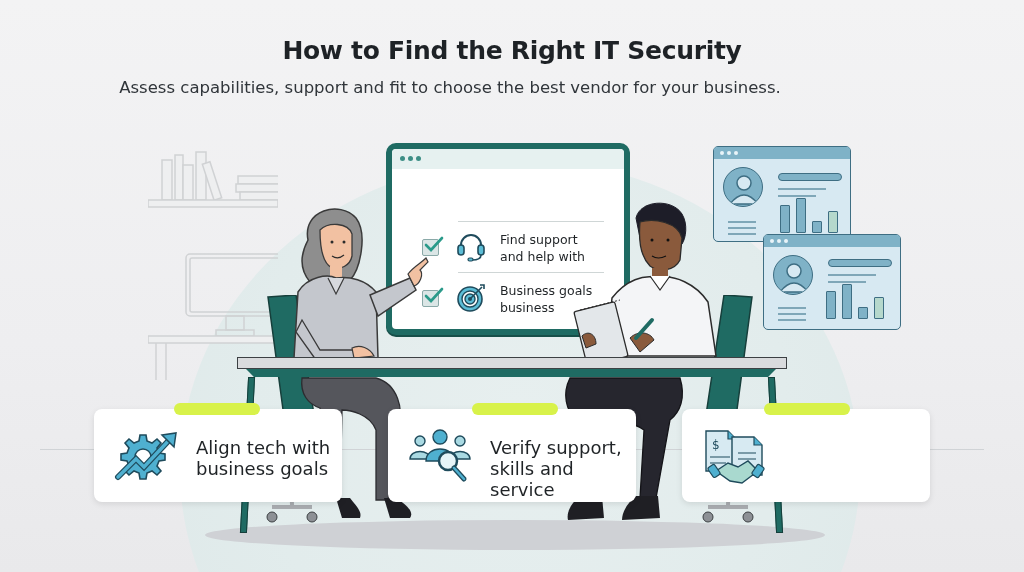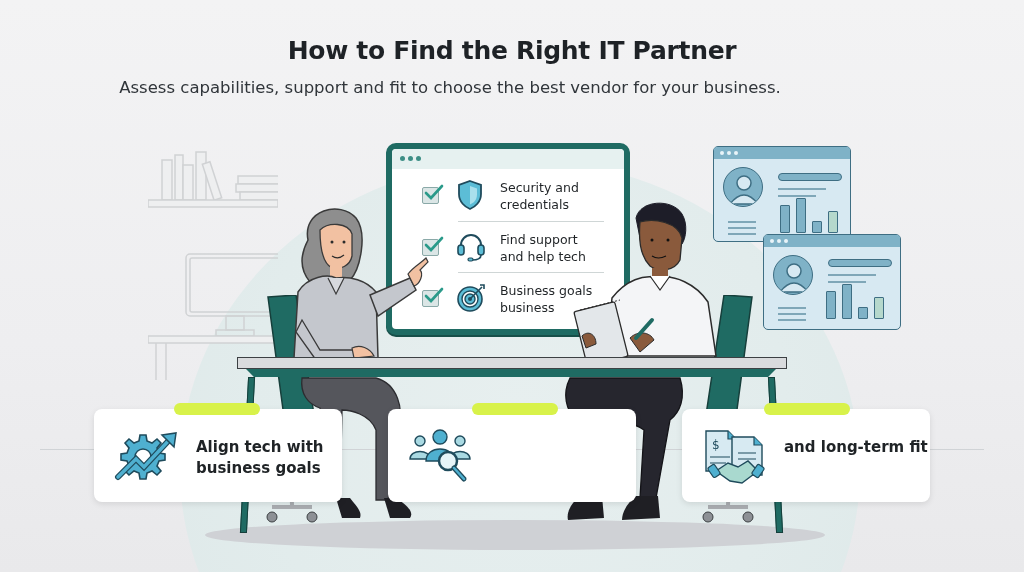--- a/index.html
+++ b/index.html
@@ -73,28 +73,28 @@
     clip-path: polygon(0 0, 100% 0, 98.5% 100%, 1.5% 100%);
   }
   .leg { width: 7px; background: #1f6b63; border: 1px solid #163f3b; }
   
   .card {
     top: 409px; width: 248px; height: 93px; background: #ffffff; border-radius: 8px;
     box-shadow: 0 2px 6px rgba(0,0,0,0.10);
   }
   .accent { height: 12px; width: 86px; border-radius: 6px; background: #d8f24a; top: -6px; }
   .card-text {
-    left: 102px; top: 28px; font-size: 15px; line-height: 21px; font-weight: bold; color: #1f2326;
+    left: 102px; top: 28px; font-size: 18px; line-height: 21px; font-weight: normal; color: #1f2326;
   }
   .card-icon { left: 20px; top: 18px; width: 68px; height: 58px; }
 </style>
 </head>
 <body>
 
-<div class="abs title">How to Find the Right IT Partner</div>
+<div class="abs title">How to Find the Right IT Security</div>
 <div class="abs subtitle">Assess capabilities, support and fit to choose the best vendor for your business.</div>
 
 <div class="abs arc"></div>
 <div class="abs hline"></div>
 <div class="abs floor-shadow"></div>
 
 <div class="abs" style="left:148px;top:150px;width:130px;height:60px;">
   <svg width="130" height="60" viewBox="0 0 130 60">
     <g fill="#eeeff0" stroke="#d0d2d4" stroke-width="1.5">
       <rect x="14" y="10" width="10" height="40"></rect>
@@ -170,53 +170,38 @@
   <div class="abs bar" style="left:110px;top:62px;height:22px;background:#b5d8cc;"></div>
 </div>
 
 <div class="abs board">
   <div class="abs board-bar">
     <div class="abs dot" style="left:8px;"></div>
     <div class="abs dot" style="left:16px;"></div>
     <div class="abs dot" style="left:24px;"></div>
   </div>
 
-  <div class="abs row" style="top:30px;">
-    <div class="abs checkbox" style="left:0;top:8px;">
-      <svg width="20" height="18" viewBox="0 0 20 18" style="position:absolute;left:1px;top:-4px;">
-          <path d="M2 9 L7 14 L18 2" fill="none" stroke="#2a9a8a" stroke-width="2.6" stroke-linecap="round"></path>
-        </svg>
-    </div>
-    <svg class="abs" style="left:34px;top:0;" width="28" height="32" viewBox="0 0 28 32">
-      <path d="M14 2 L25 6 V15 C25 23 19 28 14 30 C9 28 3 23 3 15 V6 Z" fill="#5cbdd6" stroke="#1f4b5c" stroke-width="1.8"></path>
-      <path d="M14 7 L21 9.5 V15.5 C21 21 17.5 24 14 25.5 Z" fill="#a9e0ec"></path>
-    </svg>
-    <div class="abs row-text">
-      <div>Security and</div>
-      <div>credentials</div>
-    </div>
-  </div>
   <div class="abs row-sep" style="top:72px;"></div>
 
   <div class="abs row" style="top:82px;">
     <div class="abs checkbox" style="left:0;top:8px;">
       <svg width="20" height="18" viewBox="0 0 20 18" style="position:absolute;left:1px;top:-4px;">
           <path d="M2 9 L7 14 L18 2" fill="none" stroke="#2a9a8a" stroke-width="2.6" stroke-linecap="round"></path>
         </svg>
     </div>
     <svg class="abs" style="left:34px;top:0;" width="30" height="32" viewBox="0 0 30 32">
       <path d="M5 17 V14 A10 10 0 0 1 25 14 V17" fill="none" stroke="#1f4b5c" stroke-width="2"></path>
       <rect x="2" y="14" width="6" height="10" rx="3" fill="#5cbdd6" stroke="#1f4b5c" stroke-width="1.6"></rect>
       <rect x="22" y="14" width="6" height="10" rx="3" fill="#5cbdd6" stroke="#1f4b5c" stroke-width="1.6"></rect>
       <path d="M25 24 Q25 29 16 29" fill="none" stroke="#1f4b5c" stroke-width="1.6"></path>
       <rect x="12" y="27" width="5" height="3" rx="1.5" fill="#5cbdd6" stroke="#1f4b5c" stroke-width="1.2"></rect>
     </svg>
     <div class="abs row-text">
       <div>Find support</div>
-      <div>and help tech</div>
+      <div>and help with</div>
     </div>
   </div>
   <div class="abs row-sep" style="top:123px;"></div>
 
   <div class="abs row" style="top:133px;">
     <div class="abs checkbox" style="left:0;top:8px;">
       <svg width="20" height="18" viewBox="0 0 20 18" style="position:absolute;left:1px;top:-4px;">
           <path d="M2 9 L7 14 L18 2" fill="none" stroke="#2a9a8a" stroke-width="2.6" stroke-linecap="round"></path>
         </svg>
     </div>
@@ -335,32 +320,35 @@
     <circle cx="12" cy="14" r="5" fill="#a9d9e2" stroke="#1f4b5c" stroke-width="1.4"></circle>
     <path d="M2 32 C2 22 22 22 22 32 Z" fill="#a9d9e2" stroke="#1f4b5c" stroke-width="1.4"></path>
     <circle cx="52" cy="14" r="5" fill="#a9d9e2" stroke="#1f4b5c" stroke-width="1.4"></circle>
     <path d="M42 32 C42 22 62 22 62 32 Z" fill="#a9d9e2" stroke="#1f4b5c" stroke-width="1.4"></path>
     <circle cx="32" cy="10" r="7" fill="#4fb0d0" stroke="#1f4b5c" stroke-width="1.4"></circle>
     <path d="M18 34 C18 18 46 18 46 34 Z" fill="#4fb0d0" stroke="#1f4b5c" stroke-width="1.4"></path>
     <circle cx="40" cy="34" r="9" fill="#e6f4f8" stroke="#1f4b5c" stroke-width="2.5"></circle>
     <path d="M46 41 L56 52" stroke="#1f4b5c" stroke-width="5" stroke-linecap="round"></path>
     <path d="M46 41 L56 52" stroke="#4fb0d0" stroke-width="2.5" stroke-linecap="round"></path>
   </svg>
+  <div class="abs card-text">
+    <div>Verify support,</div>
+    <div>skills and service</div>
+  </div>
 </div>
 
 <div class="abs card" style="left:682px;">
   <div class="abs accent" style="left:82px;"></div>
   <svg class="abs card-icon" viewBox="0 0 68 58">
     <path d="M4 4 L26 4 L34 12 L34 44 L4 44 Z" fill="#d7eaf2" stroke="#1f4b5c" stroke-width="1.4"></path>
     <path d="M26 4 L26 12 L34 12" fill="#4fb0d0" stroke="#1f4b5c" stroke-width="1.2"></path>
     <text x="10" y="22" font-size="12" font-family="DejaVu Sans, sans-serif" fill="#1f4b5c">$</text>
     <path d="M8 30 H28 M8 36 H24" stroke="#1f4b5c" stroke-width="1.2"></path>
     <path d="M30 10 L52 10 L60 18 L60 48 L30 48 Z" fill="#d7eaf2" stroke="#1f4b5c" stroke-width="1.4"></path>
     <path d="M52 10 L52 18 L60 18" fill="#4fb0d0" stroke="#1f4b5c" stroke-width="1.2"></path>
     <path d="M36 26 H54 M36 32 H54" stroke="#1f4b5c" stroke-width="1.2"></path>
     <path d="M14 44 L26 36 L36 40 L46 34 L56 44 L40 56 L28 54 Z" fill="#a9d9cf" stroke="#1f4b5c" stroke-width="1.4"></path>
     <rect x="8" y="38" width="8" height="12" rx="2" transform="rotate(-35 12 44)" fill="#4fb0d0" stroke="#1f4b5c" stroke-width="1.2"></rect>
     <rect x="52" y="38" width="8" height="12" rx="2" transform="rotate(35 56 44)" fill="#4fb0d0" stroke="#1f4b5c" stroke-width="1.2"></rect>
   </svg>
   <div class="abs card-text">
-    <div>and long-term fit</div>
   </div>
 </div>
 
 </body></html>

